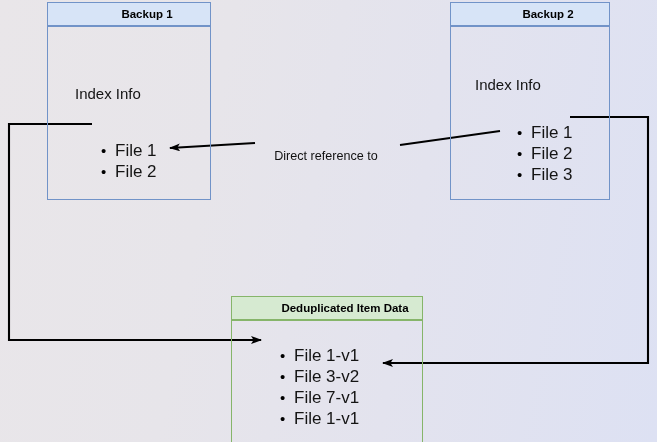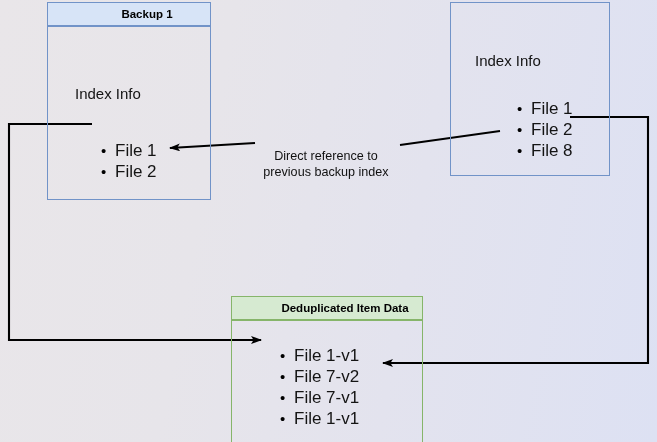--- a/index.html
+++ b/index.html
@@ -129,40 +129,40 @@
     <div class="node-body" style="height:174px;">
       <div class="index-title" style="left:27px; top:58px;">Index Info</div>
       <ul class="file-list" style="left:50px; top:113px;">
         <li>File 1</li>
         <li>File 2</li>
       </ul>
     </div>
   </div>
 
   <div class="node node-blue" style="left:450px; top:2px; width:160px; height:198px;">
+    <div class="node-header">Backup 2</div>
     <div class="node-body" style="height:174px;">
       <div class="index-title" style="left:24px; top:49px;">Index Info</div>
       <ul class="file-list" style="left:63px; top:95px;">
         <li>File 1</li>
         <li>File 2</li>
-        <li>File 8</li>
+        <li>File 3</li>
       </ul>
     </div>
   </div>
 
   <div class="node node-green" style="left:231px; top:296px; width:192px; height:159px;">
     <div class="node-header">Deduplicated Item Data</div>
     <div class="node-body" style="height:135px;">
       <ul class="file-list" style="left:45px; top:24px;">
         <li>File 1-v1</li>
-        <li>File 7-v2</li>
+        <li>File 3-v2</li>
         <li>File 7-v1</li>
         <li>File 1-v1</li>
       </ul>
     </div>
   </div>
 
   <div class="edge-label" style="left:251px; top:124px; width:150px;">
     <div>Direct reference to</div>
-    <div>previous backup index</div>
   </div>
 
 </div>
 
 </body></html>

